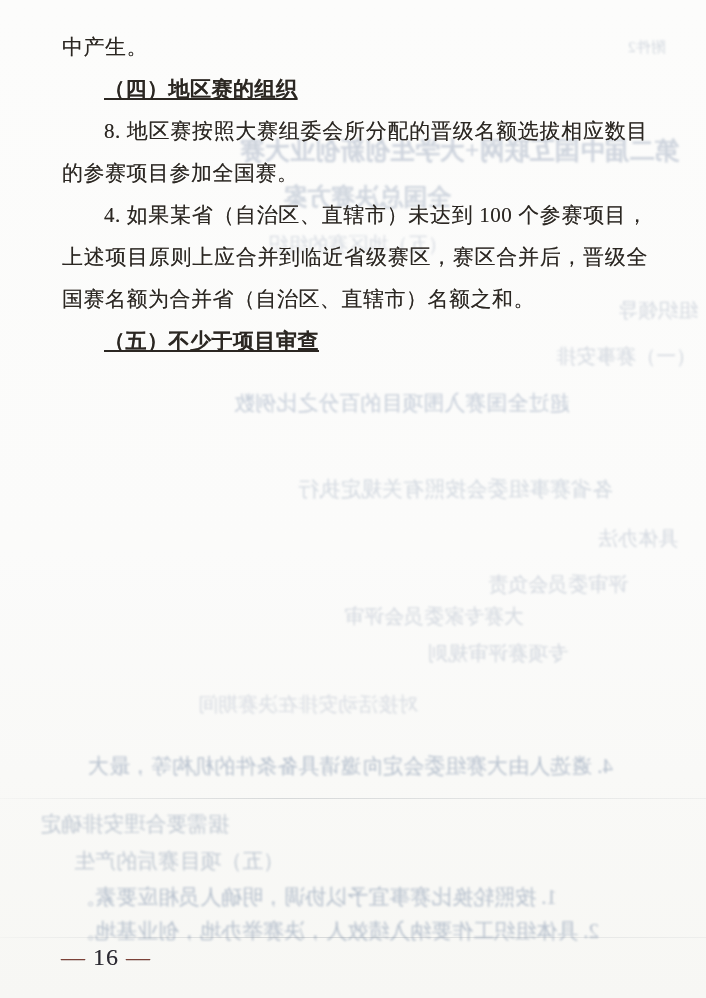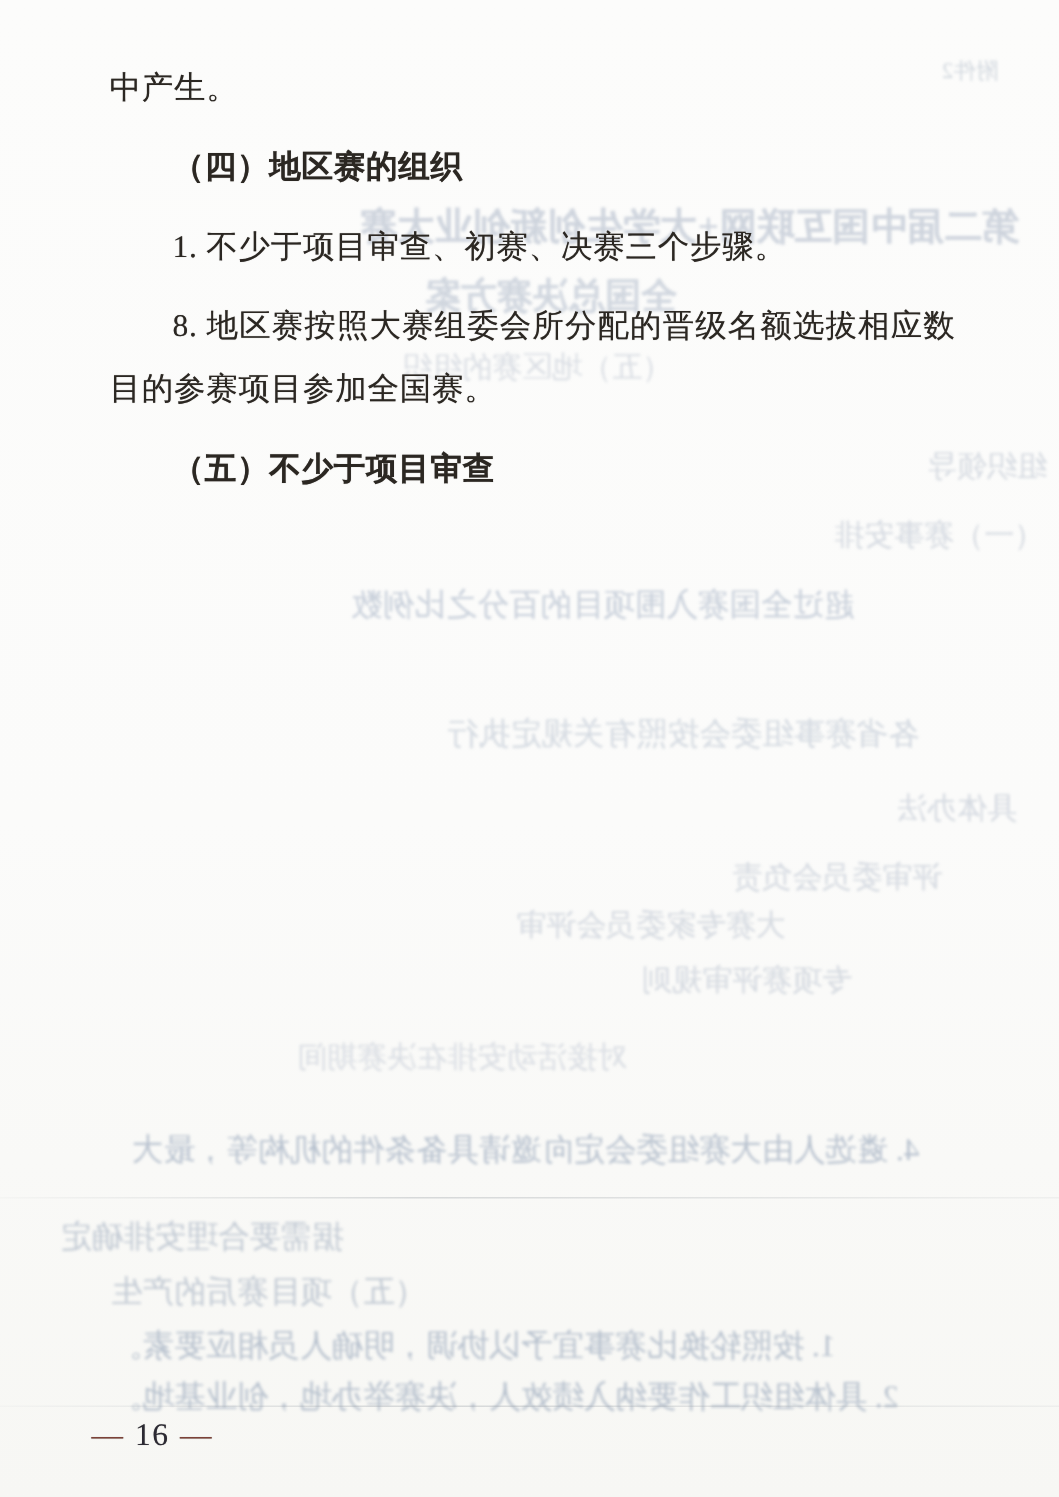--- a/index.html
+++ b/index.html
@@ -15,28 +15,28 @@
   .textblock{
     position:absolute;
     left:62px;top:26px;width:586px;
     font-size:21px;line-height:42px;
     color:#2b2722;
     text-align:justify;
     text-justify:inter-ideograph;
     letter-spacing:0.5px;
     text-shadow:0 0 0.5px rgba(43,39,34,0.55);
   }
-  .textblock p{margin:11px;padding:0;}
+  .textblock p{margin:0;padding:0;}
   .para{text-indent:2em;}
   .continuation{text-indent:0;}
-  .heading{text-indent:2em;font-weight:600;}
+  .heading{text-indent:2em;font-weight:600;text-decoration:underline;}
   
   .footer{
     position:absolute;left:54px;top:944px;
-    font-size:21px;color:#35302c;letter-spacing:1px;
+    font-size:24px;color:#35302c;letter-spacing:1px;
     text-shadow:0 0 0.5px rgba(43,39,34,0.5);
   }
   .footer .dash{color:#7c4238;padding:0 7px;}
   .footer .num{color:#2c2a33;}
   
   .ghost{
     position:absolute;
     transform:scaleX(-1);
     filter:blur(1.1px);
     white-space:nowrap;
@@ -93,22 +93,22 @@
   <span class="ghost g16">（五）项目赛后的产生</span>
   <span class="ghost g17">1. 按照轮换比赛事宜予以协调，明确人员相应要素。</span>
   <span class="ghost g18">2. 具体组织工作要纳入绩效人，决赛举办地，创业基地。</span>
 
   <div class="crease c1"></div>
   <div class="crease c2"></div>
 
   <div class="textblock">
     <p class="continuation">中产生。</p>
     <p class="heading">（四）地区赛的组织</p>
-    <p class="para">1. 不少于项目审查、初赛、决赛三个步骤。</p>
     <p class="para">8. 地区赛按照大赛组委会所分配的晋级名额选拔相应数目的参赛项目参加全国赛。</p>
+    <p class="para">4. 如果某省（自治区、直辖市）未达到 100 个参赛项目，上述项目原则上应合并到临近省级赛区，赛区合并后，晋级全国赛名额为合并省（自治区、直辖市）名额之和。</p>
     <p class="heading">（五）不少于项目审查</p>
   </div>
 
   <div class="footer">
     <span class="dash">—</span><span class="num">16</span><span class="dash">—</span>
   </div>
 
 </div>
 
 </body></html>

